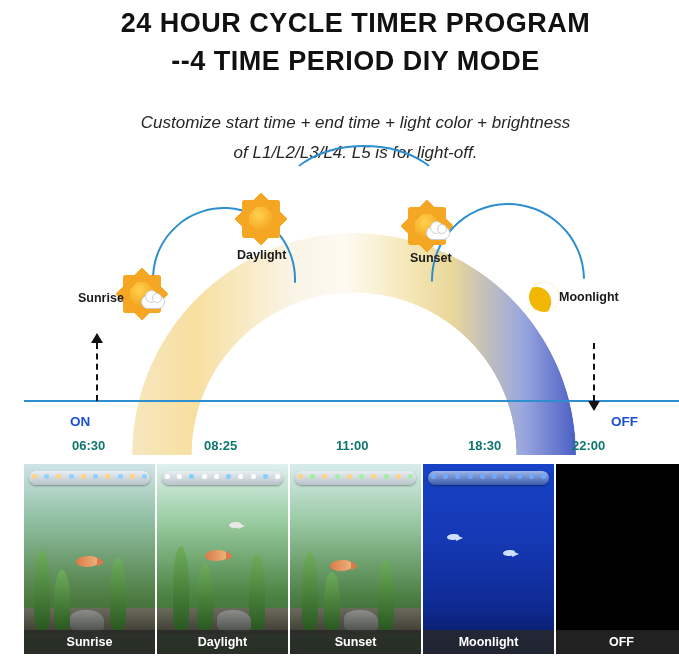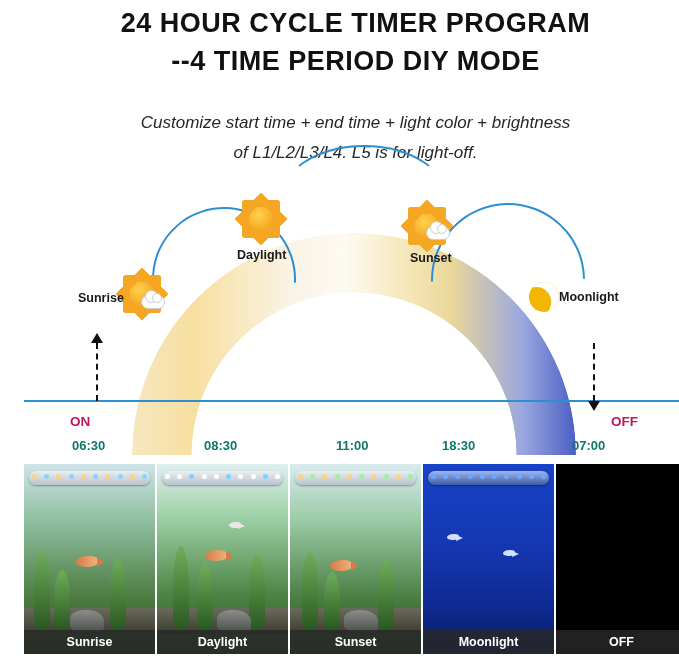--- a/index.html
+++ b/index.html
@@ -233,21 +233,21 @@
     position: absolute;
     font-size: 13px;
     font-weight: bold;
     color: #0f766e;
     white-space: nowrap;
   }
   .onoff-label {
     position: absolute;
     font-size: 13.5px;
     font-weight: bold;
-    color: #be185d;
+    color: #1d4ed8;
   }
 
   
   .strip {
     position: absolute;
     left: 8px;
     top: 464px;
     width: 663px;
     height: 190px;
     display: flex;
@@ -415,24 +415,24 @@
     </div>
 
     <div class="vline down" style="left:577px; top:158px; height:58px;">
       <div class="head"></div>
     </div>
 
     <div class="onoff-label" style="left:54px; top:229px;">ON</div>
     <div class="onoff-label" style="left:595px; top:229px;">OFF</div>
 
     <div class="tick-label" style="left:56px; top:253px;">06:30</div>
-    <div class="tick-label" style="left:188px; top:253px;">08:30</div>
+    <div class="tick-label" style="left:188px; top:253px;">08:25</div>
     <div class="tick-label" style="left:320px; top:253px;">11:00</div>
-    <div class="tick-label" style="left:426px; top:253px;">18:30</div>
-    <div class="tick-label" style="left:556px; top:253px;">07:00</div>
+    <div class="tick-label" style="left:452px; top:253px;">18:30</div>
+    <div class="tick-label" style="left:556px; top:253px;">22:00</div>
   </div>
 
   <div class="strip">
 
     <div class="cell t-sunrise">
       <div class="tank">
         <div class="water"></div>
         <div class="sand"></div>
         <div class="plant" style="left:10px; height:80px;"></div>
         <div class="plant" style="left:30px; height:60px;"></div>

